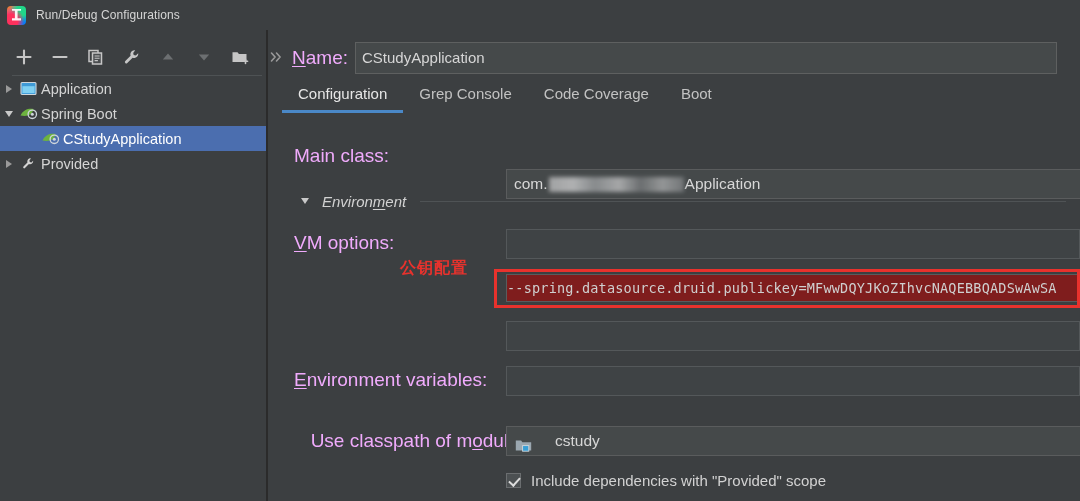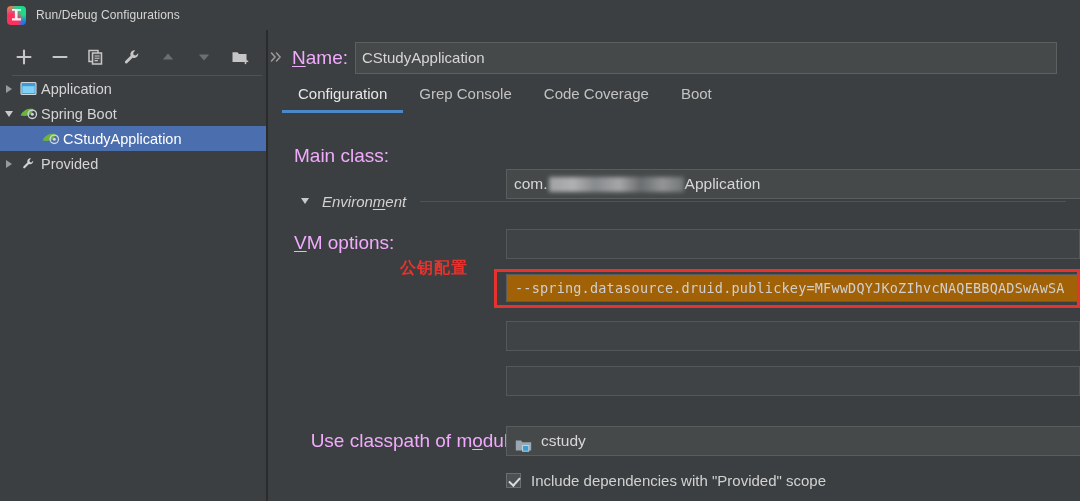--- a/index.html
+++ b/index.html
@@ -151,42 +151,42 @@
   .env-line { flex: 1; height: 1px; background: #4f5355; margin-left: 6px; }
 
   .empty-field {
     position: absolute; background: #3f4345; border: 1px solid #54585a;
     height: 30px;
   }
 
   
   .prog-field {
     position: absolute; left: 506px; top: 274px; width: 574px; height: 28px;
-    background: #a16207; border: 1px solid #5a5c5d; border-right: none;
+    background: #7f1d1d; border: 1px solid #5a5c5d; border-right: none;
     color: #cfcfcf; font-family: "DejaVu Sans Mono", monospace;
-    font-size: 13.5px; line-height: 26px; padding-left: 8px;
+    font-size: 13.5px; line-height: 26px; 
     white-space: nowrap; overflow: hidden; letter-spacing: .2px;
   }
   .red-box {
     position: absolute; left: 494px; top: 269px; width: 586px; height: 39px;
     border: 3px solid #e8322d; pointer-events: none;
   }
   .red-note {
     position: absolute; left: 400px; top: 258px;
     font-size: 16px; color: #e8322d; font-weight: bold;
     font-family: "DejaVu Sans", sans-serif; letter-spacing: 1px;
     white-space: nowrap;
   }
 
   
   .module-val {
     position: absolute; left: 506px; top: 426px; width: 574px; height: 30px;
     background: #45494a; border: 1px solid #5a5c5d; border-right: none;
     font-size: 15.5px; color: #d7d7d7; line-height: 28px;
-    display: flex; align-items: center; gap: 9px; padding-left: 8px;
+    display: flex; align-items: center; gap: 23px; padding-left: 8px;
     white-space: nowrap; overflow: hidden;
   }
   .folder-ico { width: 17px; height: 15px; flex: 0 0 auto; }
 
   .checkrow {
     position: absolute; left: 506px; top: 467px; height: 26px;
     display: flex; align-items: center; gap: 10px;
   }
   .checkbox {
     width: 15px; height: 15px; background: #4c5052;
@@ -351,20 +351,23 @@
     <span class="field-label"><span class="mn">V</span>M options:</span>
   </div>
   <div class="empty-field" style="left:506px; top:229px; width:574px;"></div>
 
   <div class="prog-field">--spring.datasource.druid.publickey=MFwwDQYJKoZIhvcNAQEBBQADSwAwSA</div>
   <div class="red-box"></div>
   <div class="red-note">公钥配置</div>
 
   <div class="empty-field" style="left:506px; top:321px; width:574px;"></div>
 
+  <div class="row" style="left:294px; top:365px;">
+    <span class="field-label"><span class="mn">E</span>nvironment variables:</span>
+  </div>
   <div class="empty-field" style="left:506px; top:366px; width:574px;"></div>
 
   <div class="row" style="left:294px; top:426px;text-align:right;">
     <span class="field-label">Use classpath of m<span class="mn">o</span>dule:</span>
   </div>
   <div class="module-val">
     <span class="folder-ico">
       <svg width="17" height="15" viewBox="0 0 17 15">
         <path d="M0.8 2.6h5.3l1.3 1.6h8.8v8.2H0.8z" fill="#9aa7b0"></path>
         <rect x="7.6" y="7.6" width="6.2" height="5.6" fill="#389fd6" stroke="#cfd6db" stroke-width="0.9"></rect>

